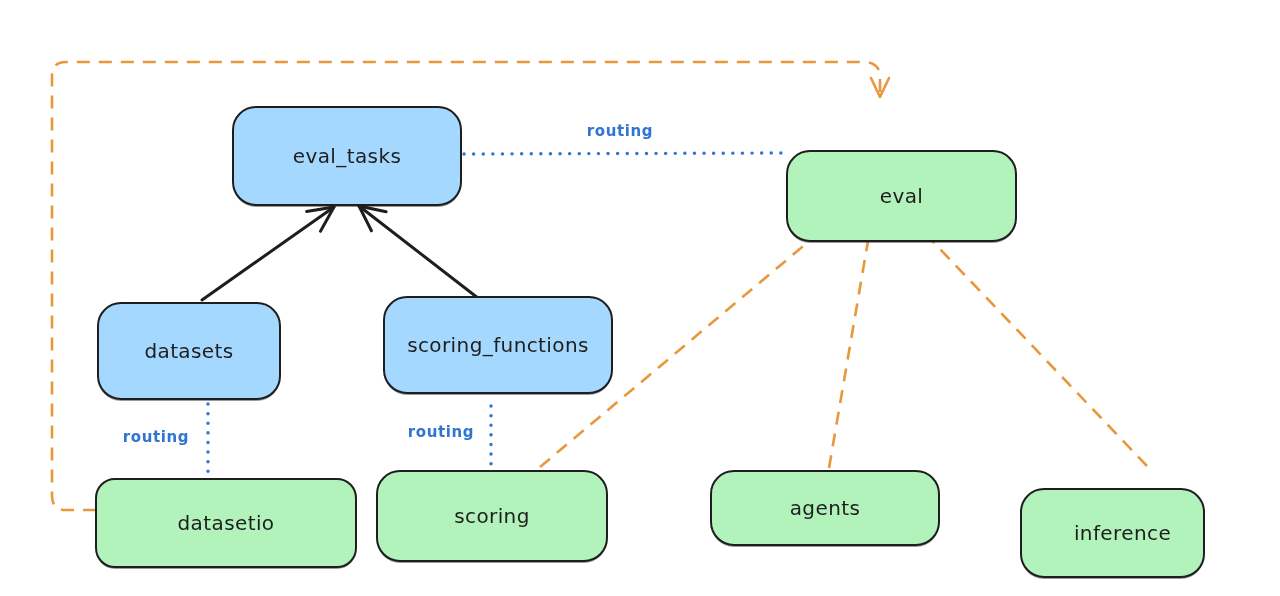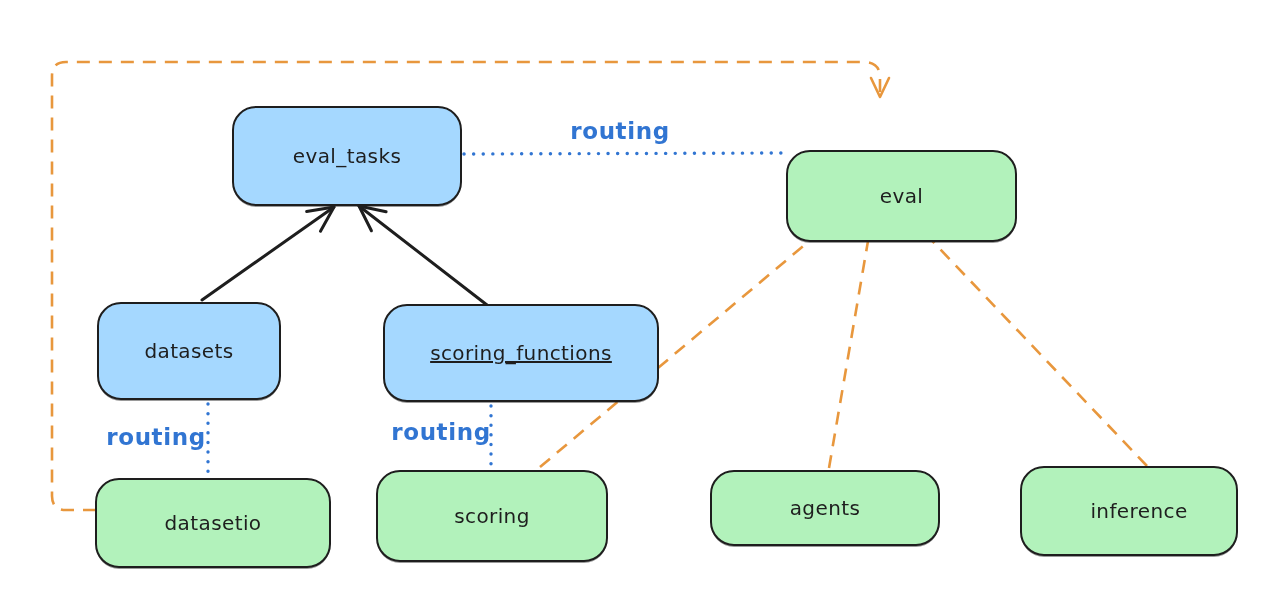--- a/index.html
+++ b/index.html
@@ -24,21 +24,21 @@
     color:var(--black,#1e1e1e);
     font-size:20px;letter-spacing:.4px;
     box-shadow:0 2px 0 -1px rgba(30,30,30,.45);
   }
   .node.blue{background:var(--blue-fill,#a5d8ff);}
   .node.green{background:var(--green-fill,#b2f2bb);}
   .routing-label{
     position:absolute;
     transform:translate(-50%,-50%);
     color:var(--routing-blue,#3175d2);
-    font-size:23px;font-weight:bold;letter-spacing:.6px;
+    font-size:15px;font-weight:bold;letter-spacing:.6px;
     white-space:nowrap;
   }
 </style>
 </head>
 <body>
 
 <div class="canvas">
   <svg class="edge-layer" id="edge-svg" viewBox="0 0 1280 596" xmlns="http://www.w3.org/2000/svg">
     <defs>
       <marker id="ah-black" markerUnits="userSpaceOnUse" markerWidth="36" markerHeight="32" refX="33" refY="16" orient="auto">
@@ -63,33 +63,33 @@
   <div id="nodes">
       <div class="node blue" style="left: 232px; top: 106px; width: 230px; height: 100px;">
         <span>eval_tasks</span>
       </div>
       <div class="node green" style="left: 786px; top: 106px; width: 231px; height: 92px; margin-top: 44px;">
         <span>eval</span>
       </div>
       <div class="node blue" style="left: 97px; top: 302px; width: 184px; height: 98px;">
         <span>datasets</span>
       </div>
-      <div class="node blue" style="left: 383px; top: 304px; width: 276px; height: 98px; text-decoration: underline;">
+      <div class="node blue" style="left: 383px; top: 296px; width: 230px; height: 98px;">
         <span>scoring_functions</span>
       </div>
-      <div class="node green" style="left: 95px; top: 478px; width: 236px; height: 90px;">
+      <div class="node green" style="left: 95px; top: 478px; width: 262px; height: 90px; border-radius: 20px;">
         <span>datasetio</span>
       </div>
       <div class="node green" style="left: 376px; top: 470px; width: 232px; height: 92px;">
         <span>scoring</span>
       </div>
       <div class="node green" style="left: 710px; top: 470px; width: 230px; height: 76px;">
         <span>agents</span>
       </div>
-      <div class="node green" style="left: 1020px; top: 466px; width: 218px; height: 90px; padding-left: 20px;">
+      <div class="node green" style="left: 1020px; top: 488px; width: 185px; height: 90px; padding-left: 20px;">
         <span>inference</span>
       </div>
     </div>
   <div id="labels">
       <span class="routing-label" style="left: 620px; top: 131px;">routing</span>
       <span class="routing-label" style="left: 156px; top: 437px;">routing</span>
       <span class="routing-label" style="left: 441px; top: 432px;">routing</span>
     </div>
 </div>
 

